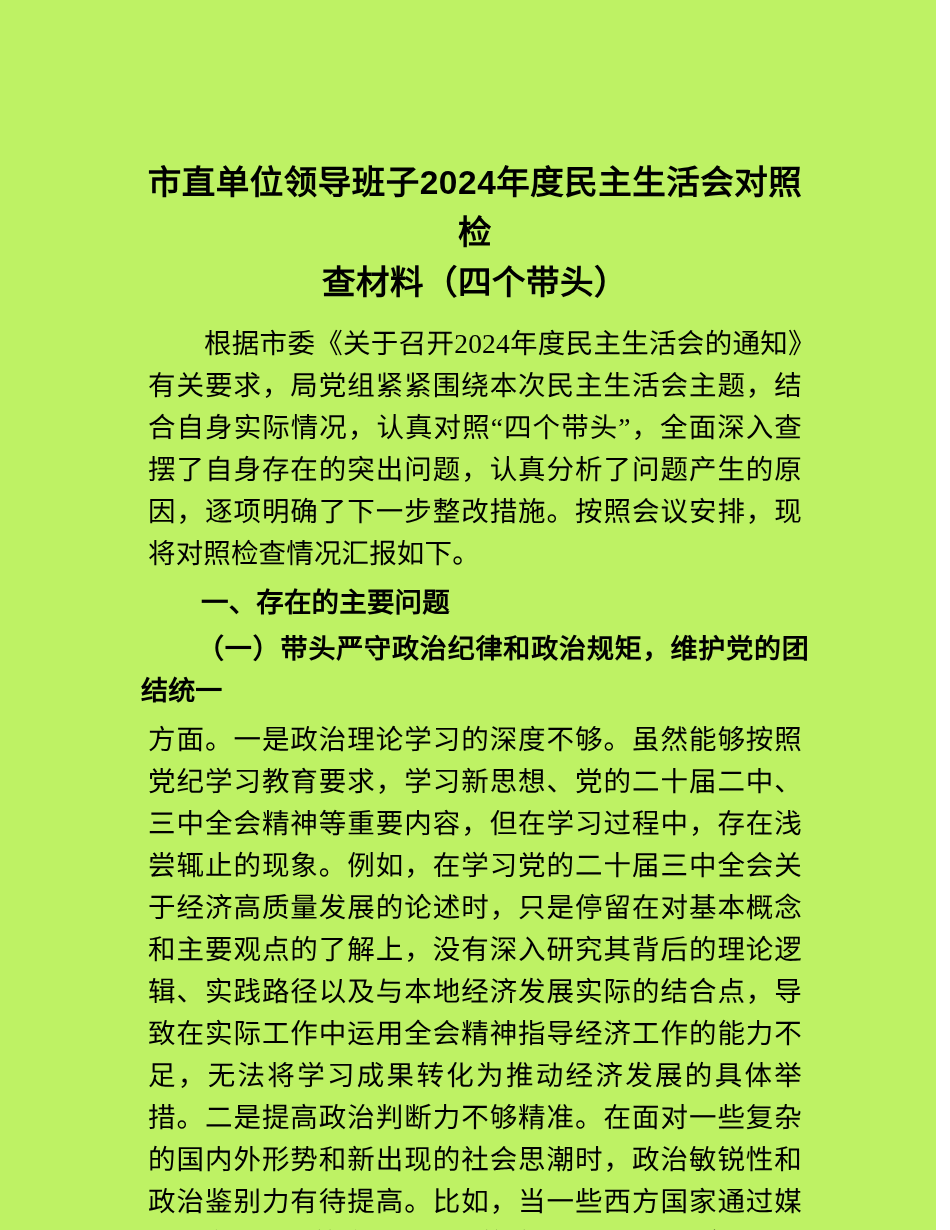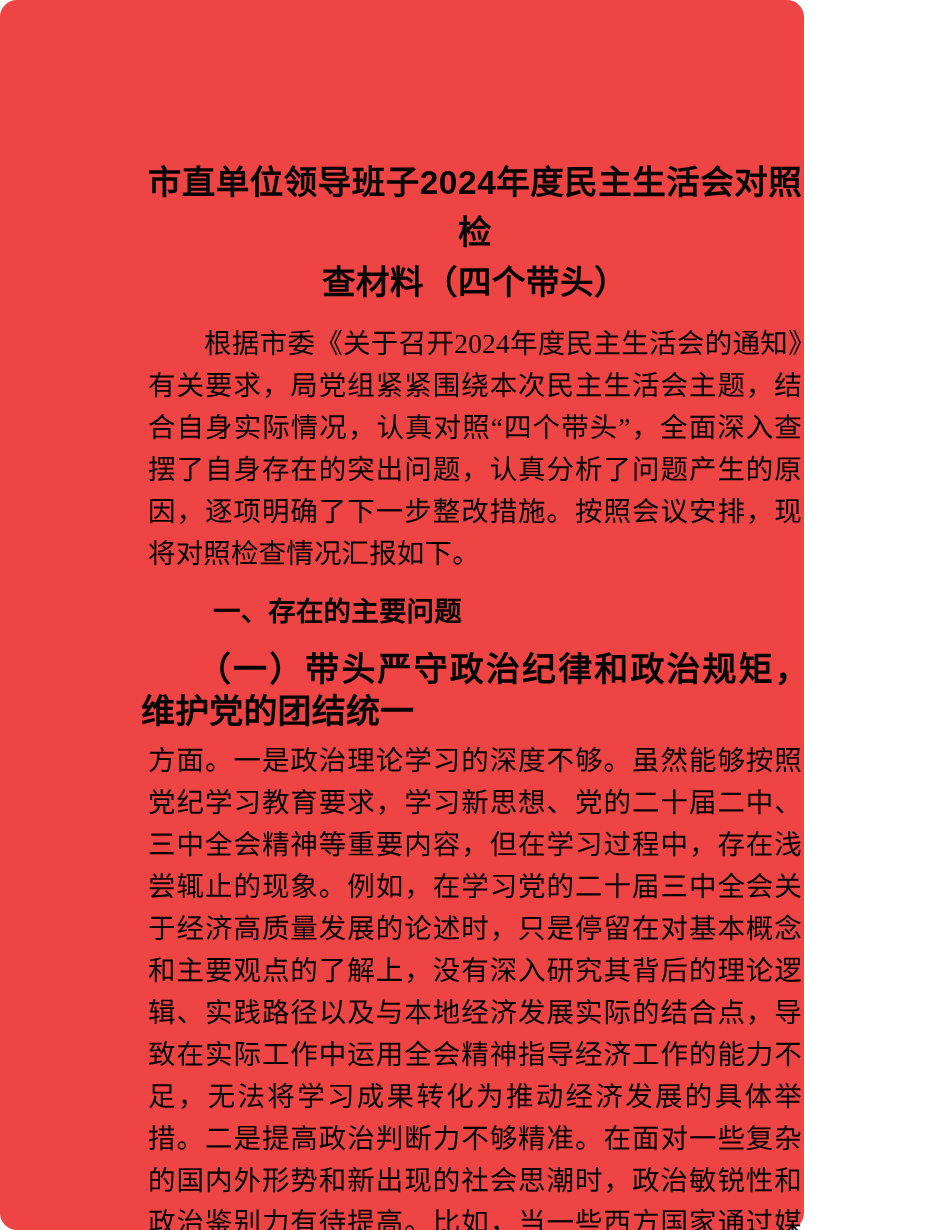--- a/index.html
+++ b/index.html
@@ -13,25 +13,24 @@
     width: 950px;
     height: 1230px;
     overflow: hidden;
     font-family: "Liberation Serif", "DejaVu Serif", serif;
     color: #000000;
     -webkit-font-smoothing: antialiased;
   }
 
   .page {
     position: relative;
-    width: 804px;
+    width: 936px;
     height: 1230px;
-    background: #ef4444;
+    background: #bef264;
     box-sizing: border-box;
-    border-radius: 17px;
   }
 
   
   .doc-title {
     position: absolute;
     left: 137px;
     top: 158px;
     width: 676px;
     text-align: center;
     font-family: "Liberation Sans", "DejaVu Sans", sans-serif;
@@ -62,29 +61,29 @@
     letter-spacing: 0.15px;
     word-break: break-all;
   }
 
   
   .heading {
     font-family: "Liberation Serif", "DejaVu Serif", serif;
     font-size: 27.5px;
     line-height: 42px;
     text-indent: 56px;
-    margin: 16px;
+    margin: 4px;
     letter-spacing: 0.15px;
     font-weight: 600;
     text-align: left;
   }
 
   .subheading {
     font-family: "Liberation Serif", "DejaVu Serif", serif;
-    font-size: 34px;
+    font-size: 27px;
     line-height: 42px;
     text-align: justify;
     text-justify: inter-ideograph;
     text-align-last: left;
     text-indent: 56px;
     margin: 0;
     letter-spacing: 0.15px;
     font-weight: 600;
     word-break: break-all;
   }

